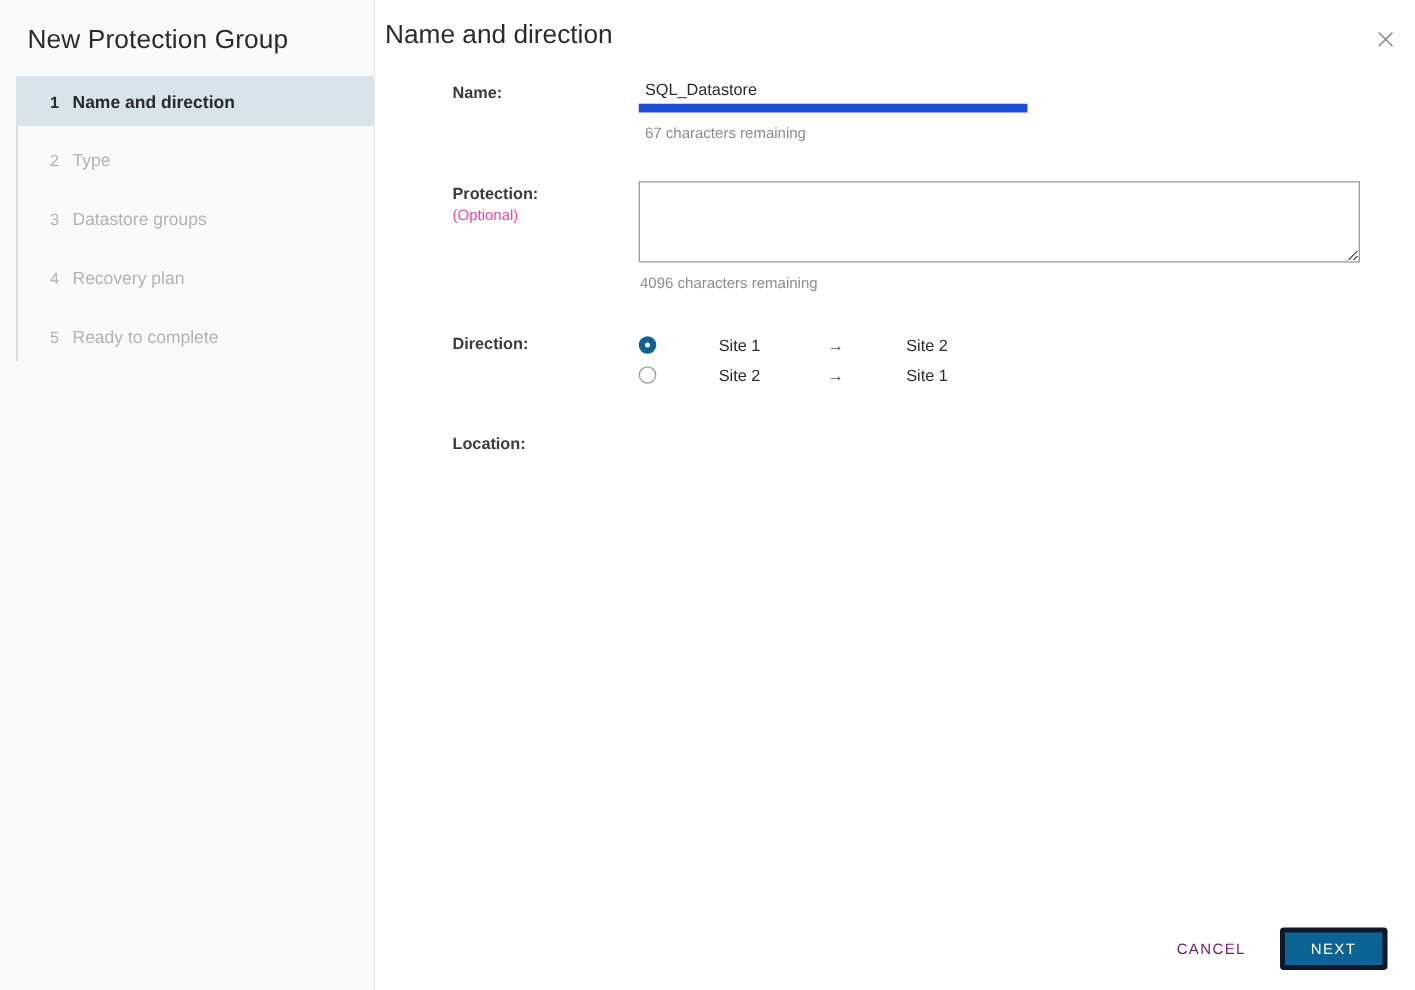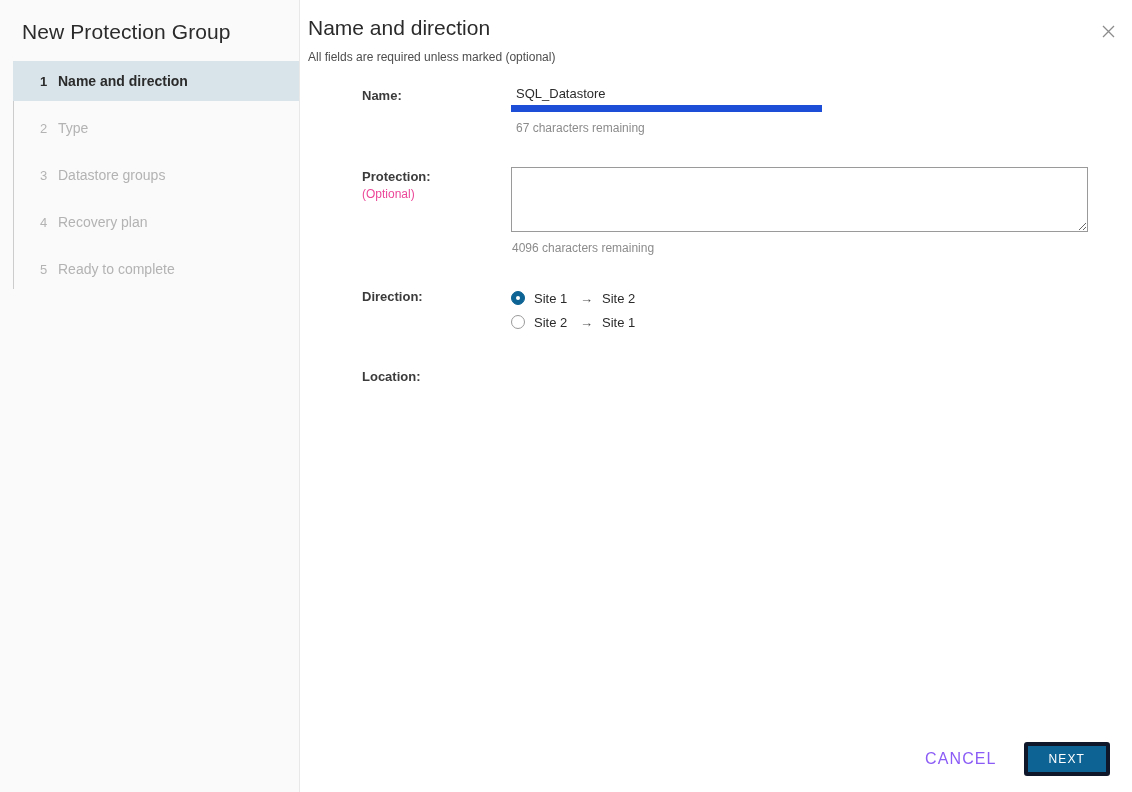--- a/index.html
+++ b/index.html
@@ -175,20 +175,21 @@
   
   .dir-row { margin-top: 32px; }
   .radio-line {
     display: flex;
     align-items: center;
     height: 22px;
     margin-bottom: 2px;
     cursor: pointer;
     font-size: 13px;
     color: #2b2b2b;
+    gap: 41px;
   }
   .radio-line + .radio-line { margin-top: 2px; }
   .radio-dot {
     width: 14px; height: 14px;
     border-radius: 50%;
     border: 1px solid #9a9a9a;
     background: #ffffff;
     margin-right: 9px;
     flex: 0 0 14px;
     position: relative;
@@ -255,23 +256,23 @@
     height: 66px;
     display: flex;
     align-items: center;
     justify-content: flex-end;
     padding-right: 22px;
     background: #ffffff;
   }
   .btn-flat {
     background: none;
     border: none;
-    color: #8b5cf6;
-    font-family: "Liberation Sans", sans-serif;
-    font-size: 16px;
+    color: #701a75;
+    font-family: "Liberation Sans", sans-serif;
+    font-size: 12px;
     letter-spacing: 1.1px;
     padding: 8px 14px;
     cursor: pointer;
   }
   .btn-primary {
     background: #0c6394;
     border: 4px solid #0f172a;
     border-radius: 3px;
     color: #ffffff;
     font-family: "Liberation Sans", sans-serif;
@@ -322,21 +323,20 @@
 
   <div class="main">
 
     <div class="close-btn">
       <svg width="15" height="15" viewBox="0 0 15 15" aria-hidden="true">
         <path d="M2 2 L13 13 M13 2 L2 13" stroke="#8c8c8c" stroke-width="1.3" fill="none"></path>
       </svg>
     </div>
 
     <div class="page-title">Name and direction</div>
-    <div class="page-subtitle">All fields are required unless marked (optional)</div>
 
     <div class="form">
 
       <div class="form-row">
         <div class="form-label">Name:</div>
         <div class="form-field">
           <input class="text-input" type="text" value="SQL_Datastore" style="">
           <div class="helper-text">67 characters remaining</div>
         </div>
       </div>

